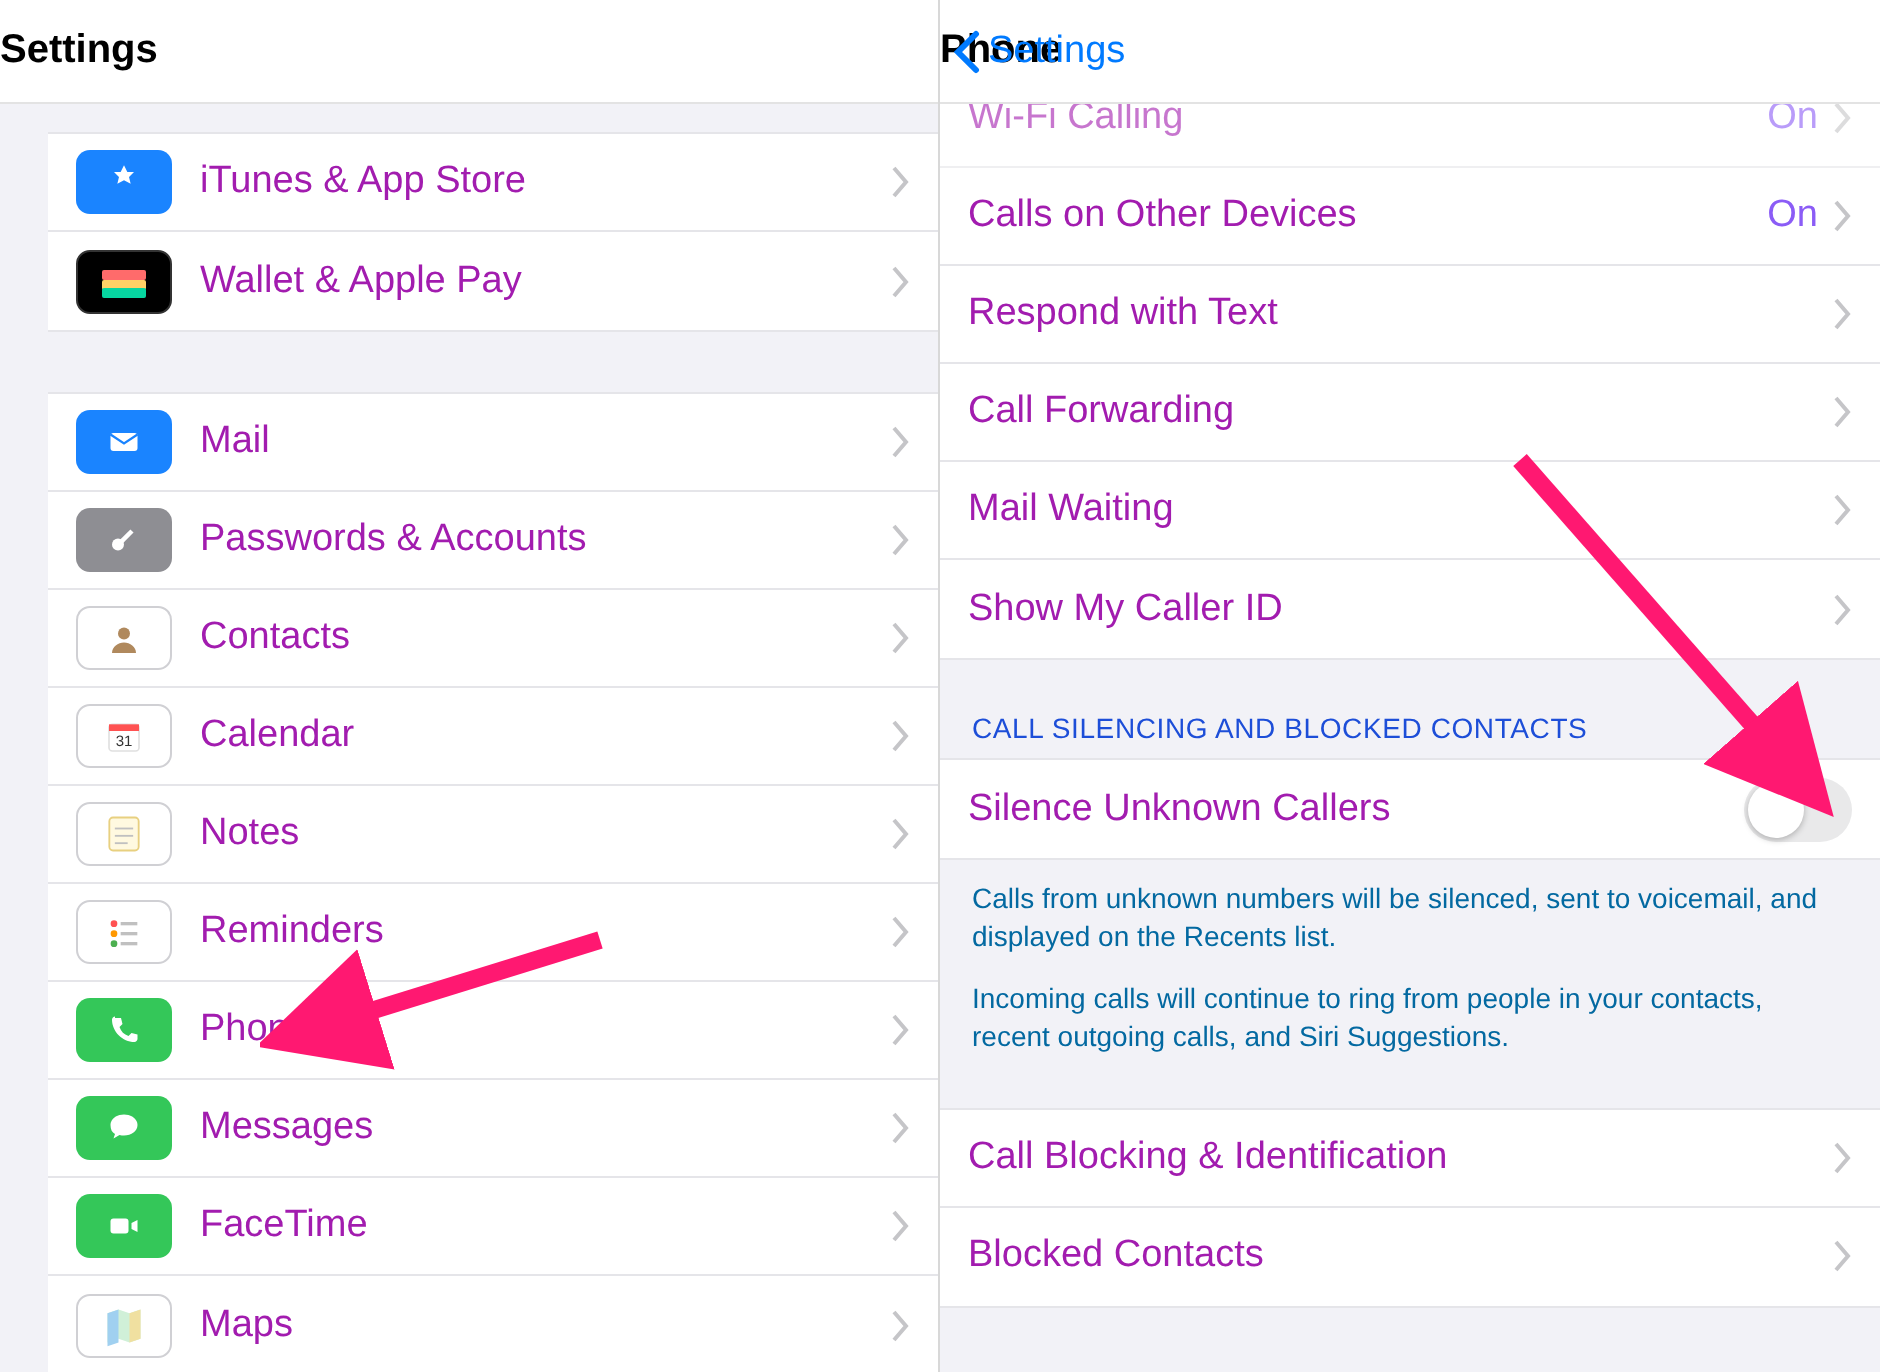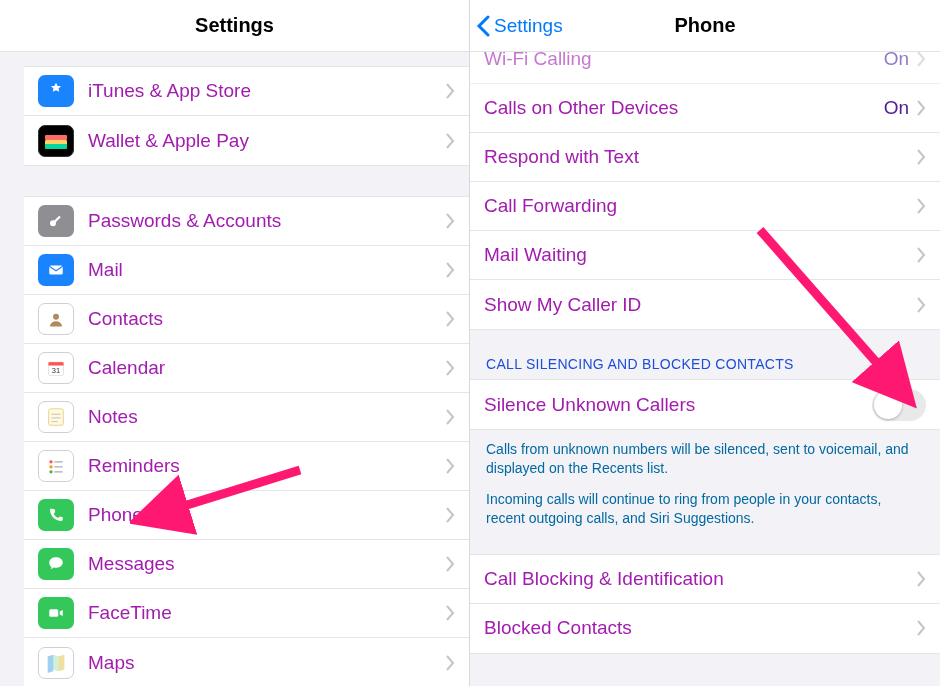--- a/index.html
+++ b/index.html
@@ -17,21 +17,20 @@
       position: relative;
       height: 100%;
       overflow: hidden;
     }
     .pane-left { width: 470px; border-right: 1px solid #d8d8d8; }
     .pane-right { width: 470px; }
     .header {
       height: 52px;
       display: flex;
       align-items: center;
-      justify-content: center;
       border-bottom: 1px solid #e3e3e3;
       background: #fff;
       position: relative;
     }
     .header-title { font-size: 20px; font-weight: 700; }
     .header-back {
       position: absolute;
       left: 6px;
       display: flex;
       align-items: center;
@@ -53,33 +52,33 @@
       align-items: center;
       height: 49px;
       padding: 0 14px;
       border-bottom: 1px solid #e5e5e9;
       background: #fff;
       cursor: pointer;
       position: relative;
     }
     .row:last-child { border-bottom: none; }
     .icon {
-      width: 36px;
+      width: 48px;
       height: 32px;
       border-radius: 7px;
       margin-right: 14px;
       display: flex;
       align-items: center;
       justify-content: center;
       flex-shrink: 0;
       font-size: 18px;
       color: #fff;
     }
     .row-label { font-size: 19px; flex: 1; color: #a21caf; }
-    .row-value { font-size: 19px; color: #4c1d95; margin-right: 8px; }
+    .row-value { font-size: 19px; color: #8b5cf6; margin-right: 8px; }
     .chev { color: #c5c5c8; }
     .chev svg { width: 9px; height: 16px; display:block; }
 
     .section-header {
       font-size: 14px;
       color: #1d4ed8;
       padding: 26px 16px 7px;
       letter-spacing: 0.3px;
       text-transform: uppercase;
     }
@@ -164,41 +163,41 @@
         <span class="chev">
             <svg viewBox="0 0 9 16">
               <path d="M1 1l6 7-6 7" stroke="#c5c5c8" stroke-width="2" fill="none"></path>
             </svg>
           </span>
       </div>
     </div>
 
     <div class="group" style="margin-top:30px">
       <div class="row">
+        <div class="icon bg-blue">
+            <svg viewBox="0 0 24 24" width="18" height="18">
+              <rect x="3" y="6" width="18" height="12" rx="2" fill="#fff"></rect>
+              <path d="M3 7l9 6 9-6" stroke="#1a84ff" stroke-width="1.5" fill="none"></path>
+            </svg>
+          </div>
+        <div class="row-label">Mail</div>
+        <span class="chev">
+            <svg viewBox="0 0 9 16">
+              <path d="M1 1l6 7-6 7" stroke="#c5c5c8" stroke-width="2" fill="none"></path>
+            </svg>
+          </span>
+      </div>
+      <div class="row">
         <div class="icon bg-gray">
             <svg viewBox="0 0 24 24" width="18" height="18">
               <circle cx="8" cy="15" r="4" fill="#fff"></circle>
               <rect x="10" y="4" width="3" height="10" fill="#fff" transform="rotate(45 12 12)"></rect>
             </svg>
           </div>
         <div class="row-label">Passwords &amp; Accounts</div>
-        <span class="chev">
-            <svg viewBox="0 0 9 16">
-              <path d="M1 1l6 7-6 7" stroke="#c5c5c8" stroke-width="2" fill="none"></path>
-            </svg>
-          </span>
-      </div>
-      <div class="row">
-        <div class="icon bg-blue">
-            <svg viewBox="0 0 24 24" width="18" height="18">
-              <rect x="3" y="6" width="18" height="12" rx="2" fill="#fff"></rect>
-              <path d="M3 7l9 6 9-6" stroke="#1a84ff" stroke-width="1.5" fill="none"></path>
-            </svg>
-          </div>
-        <div class="row-label">Mail</div>
         <span class="chev">
             <svg viewBox="0 0 9 16">
               <path d="M1 1l6 7-6 7" stroke="#c5c5c8" stroke-width="2" fill="none"></path>
             </svg>
           </span>
       </div>
       <div class="row">
         <div class="icon bg-lightgray">
             <svg viewBox="0 0 24 24" width="18" height="18">
               <circle cx="12" cy="9" r="4" fill="#b0895d"></circle>

